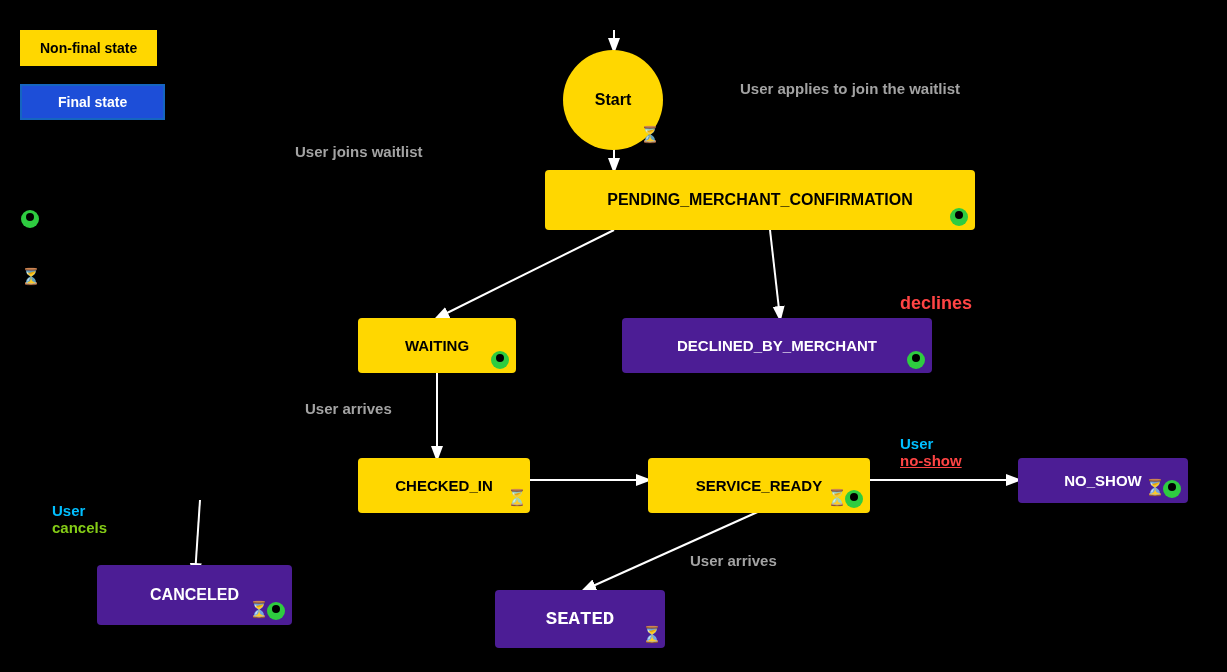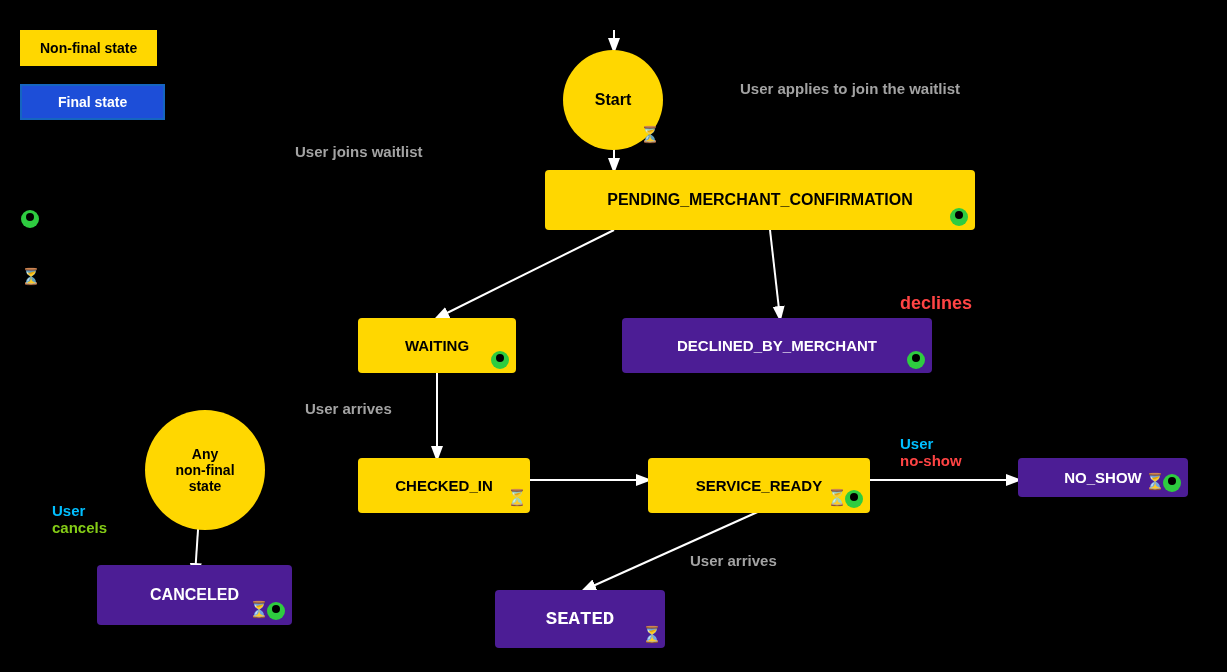--- a/index.html
+++ b/index.html
@@ -221,42 +221,37 @@
     </div>
   </div>
 
   <div class="node node-rect node-blue" style="left: 622px; top: 318px; width: 310px; height: 55px; font-size: 15px;">
     <span>DECLINED_BY_MERCHANT</span>
     <div class="node-icons">
       <div class="icon-person"></div>
     </div>
   </div>
 
-  <div class="node node-circle node-yellow" style="left: 145px; top: 410px; width: 120px; height: 120px; font-size: 14px; white-space: pre-line;">
-    <span>Any
-non-final
-state</span>
-  </div>
 
   <div class="node node-rect node-yellow" style="left: 358px; top: 458px; width: 172px; height: 55px; font-size: 15px;">
     <span>CHECKED_IN</span>
     <div class="node-icons">
       <span class="icon-hourglass"></span>
     </div>
   </div>
 
   <div class="node node-rect node-yellow" style="left: 648px; top: 458px; width: 222px; height: 55px; font-size: 15px;">
     <span>SERVICE_READY</span>
     <div class="node-icons">
       <span class="icon-hourglass"></span>
       <div class="icon-person"></div>
     </div>
   </div>
 
-  <div class="node node-rect node-blue" style="left: 1018px; top: 458px; width: 170px; height: 39px; font-size: 15px;">
+  <div class="node node-rect node-blue" style="left: 1018px; top: 458px; width: 170px; height: 45px; font-size: 15px;">
     <span>NO_SHOW</span>
     <div class="node-icons">
       <span class="icon-hourglass"></span>
       <div class="icon-person"></div>
     </div>
   </div>
 
   <div class="node node-rect node-blue" style="left: 97px; top: 565px; width: 195px; height: 60px; font-size: 16px;">
     <span>CANCELED</span>
     <div class="node-icons">
@@ -288,20 +283,20 @@
     <span>User arrives</span>
   </div>
 
   <div class="label" style="left: 52px; top: 502px;">
     <span style="color: #00BFFF;">User</span><br>
     <span style="color: #84cc16;">cancels</span>
   </div>
 
   <div class="label" style="left: 900px; top: 435px;">
     <span style="color: #00BFFF;">User</span><br>
-    <span style="color: #FF4444;">no-show</span>
+    <span style="color: #FF4444; text-decoration: underline;">no-show</span>
   </div>
 
   <div class="label label-blue" style="left: 690px; top: 552px;">
     <span>User arrives</span>
   </div>
 
 </div>
 
 </body></html>

